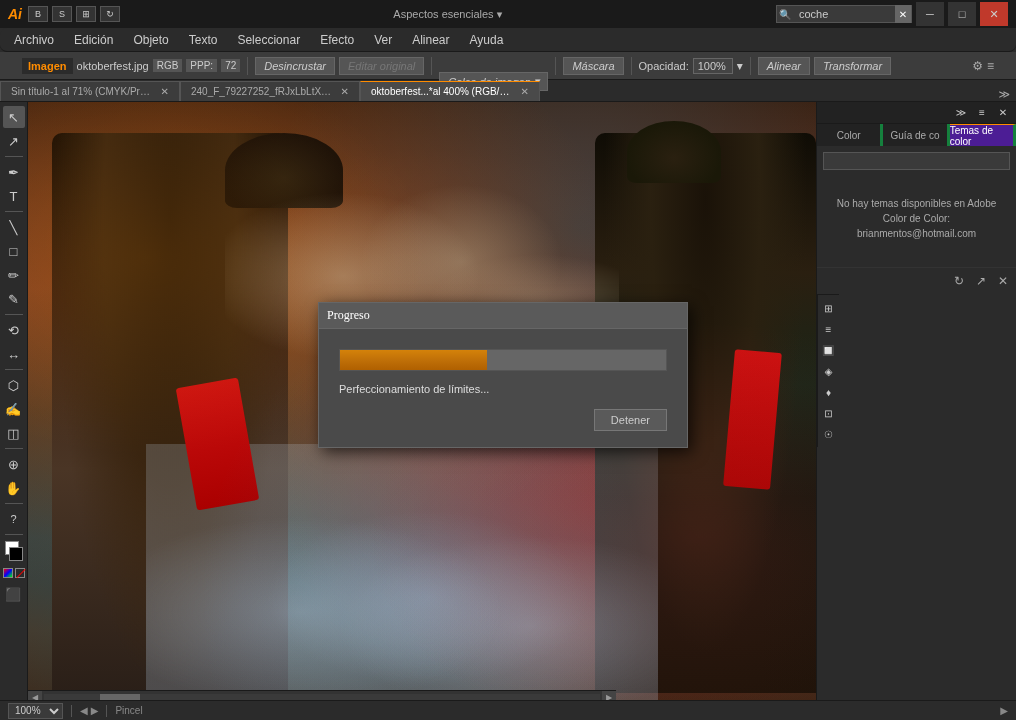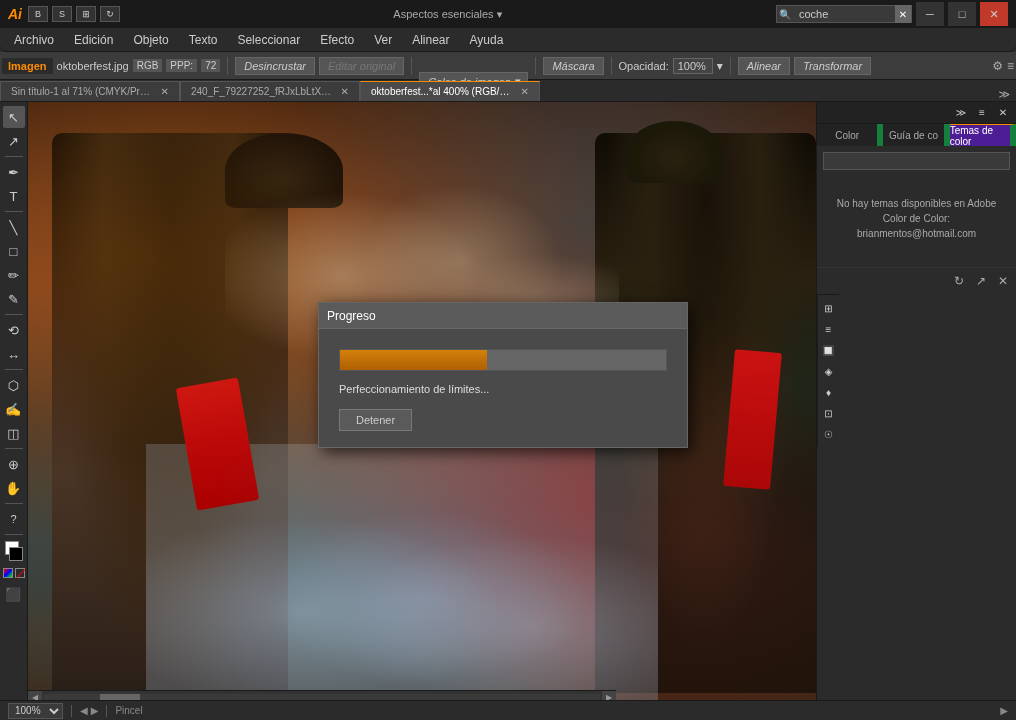--- a/index.html
+++ b/index.html
@@ -18,21 +18,21 @@
     .search-box .search-icon { color: #aaa; padding: 0 3px; font-size: 10px; }
     .search-clear { background: #666; color: #fff; border: none; width: 16px; height: 18px; cursor: pointer; font-size: 10px; }
     .win-btn { width: 28px; height: 24px; background: #333; border: none; color: #ccc; cursor: pointer; font-size: 11px; display: flex; align-items: center; justify-content: center; }
     .win-btn.close { background: #c0392b; }
 
     
     #menu-bar { height: 24px; background: #2b2b2b; display: flex; align-items: center; padding: 0 4px; border-bottom: 1px solid #1a1a1a; border-radius: 7px; }
     .menu-item { padding: 2px 10px; color: #ccc; cursor: pointer; font-size: 12px; }
 
     
-    #context-toolbar { height: 28px; background: #3c3c3c; display: flex; align-items: center; padding: 0 2px; gap: 4px; border-bottom: 1px solid #1a1a1a; }
+    #context-toolbar { height: 28px; background: #3c3c3c; display: flex; align-items: center; padding: 0 22px; gap: 4px; border-bottom: 1px solid #1a1a1a; }
     .ctx-label { color: #ff8c00; font-size: 11px; font-weight: bold; padding: 2px 6px; background: #2b2b2b; }
     .ctx-filename { color: #ccc; font-size: 11px; }
     .ctx-badge { color: #ccc; font-size: 10px; padding: 1px 4px; background: #555; }
     .ctx-btn { padding: 2px 8px; background: #555; border: 1px solid #666; color: #ccc; font-size: 11px; cursor: pointer; font-style: italic; }
     .ctx-separator { width: 1px; height: 18px; background: #555; margin: 0 3px; }
     .ctx-input { background: #444; border: 1px solid #666; color: #ccc; font-size: 11px; padding: 1px 4px; width: 40px; }
 
     
     #doc-tabs { height: 22px; background: #2b2b2b; display: flex; align-items: flex-end; border-bottom: 1px solid #1a1a1a; }
     .doc-tab { height: 20px; padding: 0 10px; background: #3c3c3c; border: 1px solid #555; border-bottom: none; color: #aaa; font-size: 11px; display: flex; align-items: center; gap: 6px; cursor: pointer; max-width: 180px; overflow: hidden; white-space: nowrap; text-overflow: ellipsis; }
@@ -78,32 +78,32 @@
     .hat { position: absolute; top: 5%; left: 25%; width: 15%; height: 12%; background: radial-gradient(ellipse at 50% 60%, #2a1f10 0%, #1a1008 70%); border-radius: 50% 50% 10% 10%; }
     .hat2 { position: absolute; top: 3%; right: 12%; width: 12%; height: 10%; background: radial-gradient(ellipse at 50% 60%, #2a2010 0%, #1a1808 70%); border-radius: 50% 50% 10% 10%; }
     .crowd-bg { position: absolute; top: 10%; left: 25%; width: 50%; height: 45%; background: 
       radial-gradient(ellipse at 30% 40%, rgba(200,180,150,0.5) 0%, transparent 35%),
       radial-gradient(ellipse at 60% 35%, rgba(180,160,130,0.5) 0%, transparent 30%),
       radial-gradient(ellipse at 80% 50%, rgba(190,170,140,0.4) 0%, transparent 25%); }
 
     
     #progress-dialog { position: absolute; top: 200px; left: 290px; width: 370px; background: #4a4a4a; border: 1px solid #666; box-shadow: 4px 4px 15px rgba(0,0,0,0.7); z-index: 100; }
     #progress-title-bar { height: 26px; background: #5a5a5a; display: flex; align-items: center; padding: 0 8px; border-bottom: 1px solid #666; }
-    #progress-title { color: #fff; font-size: 12px; font-weight: normal; }
+    #progress-title { color: #fff; font-size: 12px; font-weight: normal; font-family: Liberation Serif, serif; }
     #progress-body { padding: 20px 20px 16px; }
     #progress-bar-container { width: 100%; height: 22px; background: #666; border: 1px solid #555; margin-bottom: 12px; }
     #progress-bar { height: 100%; width: 45%; background: linear-gradient(180deg, #d4820a 0%, #c07008 50%, #b06000 100%); }
     #progress-status { color: #ddd; font-size: 11px; margin-bottom: 14px; }
-    #progress-buttons { display: flex; }
+    #progress-buttons { display: flex; justify-content: flex-end; }
     #detener-btn { padding: 4px 16px; background: #5a5a5a; border: 1px solid #777; color: #ccc; font-size: 11px; cursor: pointer; }
 
     
     #right-panel { width: 200px; background: #2b2b2b; border-left: 1px solid #1a1a1a; display: flex; flex-direction: column; }
     #color-panel-tabs { display: flex; height: 22px; background: #222; }
-    .panel-tab { flex: 1; display: flex; align-items: center; justify-content: center; font-size: 10px; color: #aaa; cursor: pointer; border-right: 6px solid #15803d; }
+    .panel-tab { flex: 1; display: flex; align-items: center; justify-content: center; font-size: 10px; color: #aaa; cursor: pointer; border-right: 3px solid #15803d; }
     .panel-tab.active { background: #4c1d95; color: #fff; border-top: 1px solid #ff8c00; }
     #color-panel-content { padding: 6px; }
     #color-search { width: 100%; background: #3a3a3a; border: 1px solid #555; color: #ccc; font-size: 11px; padding: 2px 4px; margin-bottom: 6px; outline: none; }
     #color-panel-message { font-size: 10px; color: #aaa; text-align: center; padding: 20px 10px; line-height: 1.5; }
     #color-panel-footer { display: flex; align-items: center; justify-content: flex-end; padding: 4px; gap: 4px; border-top: 1px solid #333; }
     .panel-icon-btn { width: 18px; height: 18px; background: transparent; border: none; color: #aaa; font-size: 12px; cursor: pointer; display: flex; align-items: center; justify-content: center; }
 
     
     #right-mini-toolbar { width: 22px; background: #2b2b2b; border-left: 1px solid #1a1a1a; display: flex; flex-direction: column; align-items: center; padding: 4px 0; gap: 2px; }
     .mini-tool-btn { width: 18px; height: 18px; background: transparent; border: none; color: #ccc; cursor: pointer; font-size: 10px; display: flex; align-items: center; justify-content: center; }

